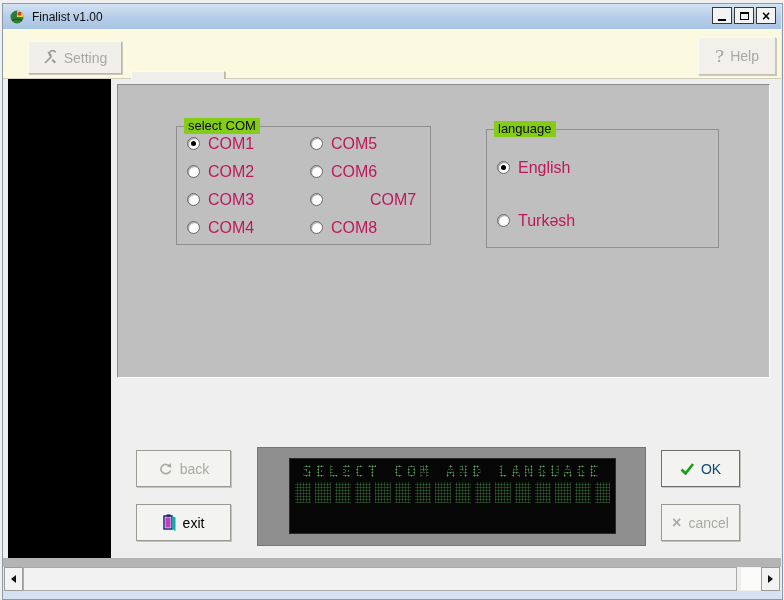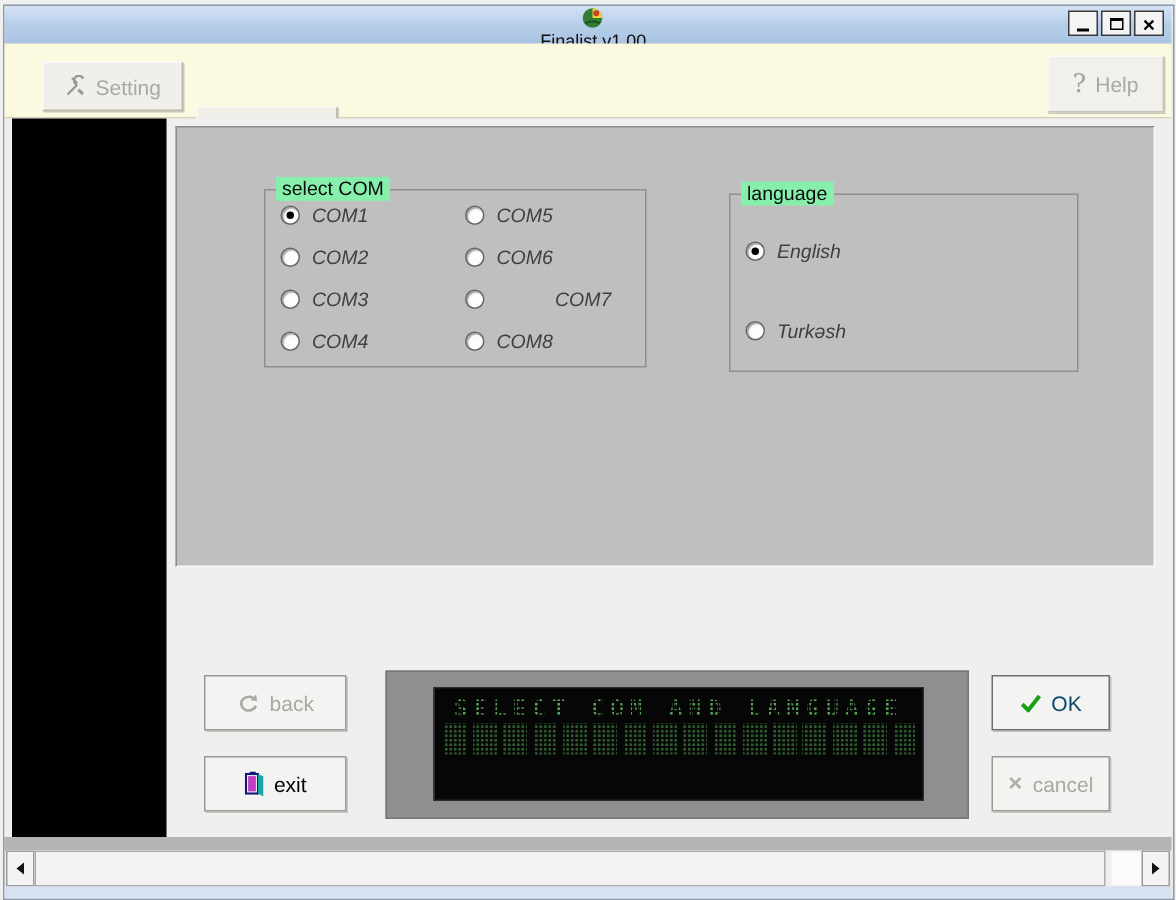--- a/index.html
+++ b/index.html
@@ -5,21 +5,21 @@
   html,body{margin:0;padding:0;background:#f2f2f2;font-family:"Liberation Sans",sans-serif;}
   #screen{position:relative;width:784px;height:600px;background:#f0f0f0;overflow:hidden;}
 
   
   .window{position:absolute;left:2px;top:3px;width:779px;height:595px;
           background:#e9e9e9;border:1px solid #8e99a8;}
 
   
   .titlebar{position:absolute;left:3px;top:4px;width:778px;height:25px;
             background:linear-gradient(180deg,#d3e2f4 0%,#b5cde8 55%,#a9c4e2 100%);
-            border-bottom:1px solid #8fa4c0;display:flex;align-items:center;flex-direction:column;}
+            border-bottom:1px solid #8fa4c0;display:flex;align-items:center;}
   .app-icon{width:16px;height:16px;margin-left:6px;flex:0 0 auto;}
   .title-text{margin-left:7px;font-size:12px;color:#0d0d0d;}
   .win-buttons{position:absolute;right:5px;top:3px;display:flex;gap:2px;}
   .win-btn{width:20px;height:17px;background:#f4f4f4;border:1px solid #3a3a3a;
            display:flex;align-items:center;justify-content:center;box-sizing:border-box;}
   .glyph-min{width:8px;height:2px;background:#000;margin-top:9px;}
   .glyph-max{width:9px;height:8px;border:1px solid #000;border-top-width:2px;box-sizing:border-box;}
   .glyph-close{font-size:14px;font-weight:bold;color:#000;line-height:1;}
 
   
@@ -43,29 +43,29 @@
   .client{position:absolute;left:3px;top:79px;width:778px;height:479px;background:#efefef;}
   .black-strip{position:absolute;left:8px;top:79px;width:103px;height:479px;background:#000;}
   .gray-panel{position:absolute;left:117px;top:84px;width:653px;height:294px;background:#c0bfbf;
               border-top:1px solid #8d8d8d;border-left:1px solid #8d8d8d;
               border-right:1px solid #fafafa;border-bottom:1px solid #fafafa;box-sizing:border-box;}
 
   
   .groupbox{position:absolute;border:1px solid #8f8f8f;box-sizing:border-box;}
   .gb-com{left:176px;top:126px;width:255px;height:119px;}
   .gb-lang{left:486px;top:129px;width:233px;height:119px;text-align:right;}
-  .gb-legend{position:absolute;top:-9px;left:7px;background:#86efac;padding:0 4px;
+  .gb-legend{position:absolute;top:-9px;left:7px;background:#84cc16;padding:0 4px;
              font-size:13px;color:#0a0a0a;line-height:16px;}
   .opt-row{position:absolute;display:flex;align-items:center;gap:8px;height:17px;}
   .radio{width:13px;height:13px;border-radius:50%;background:#fdfdfd;
          border:1px solid #666;box-sizing:border-box;
          box-shadow:inset 1px 1px 1px rgba(120,120,120,.7);position:relative;flex:0 0 auto;}
   .radio.checked::after{content:"";position:absolute;left:3px;top:3px;width:5px;height:5px;
          border-radius:50%;background:#000;}
-  .opt-label{font-size:13px;color:#404040;font-style:italic;}
+  .opt-label{font-size:16px;color:#be185d;}
 
   
   .btn{position:absolute;background:#f3f3f1;border:1px solid #9a9a94;
        box-shadow:1px 1px 0 #c4c4be;display:flex;align-items:center;justify-content:center;
        gap:7px;font-size:14px;box-sizing:border-box;}
   .btn-back{left:136px;top:450px;width:95px;height:37px;color:#a9a9a3;}
   .btn-exit{left:136px;top:504px;width:95px;height:37px;color:#000;}
   .btn-ok{left:661px;top:450px;width:79px;height:37px;color:#0c4a6e;border-color:#6f6f6f;}
   .btn-cancel{left:661px;top:504px;width:79px;height:37px;color:#a9a9a3;}
   .x-glyph{font-size:16px;font-weight:bold;color:#adada7;line-height:1;}

